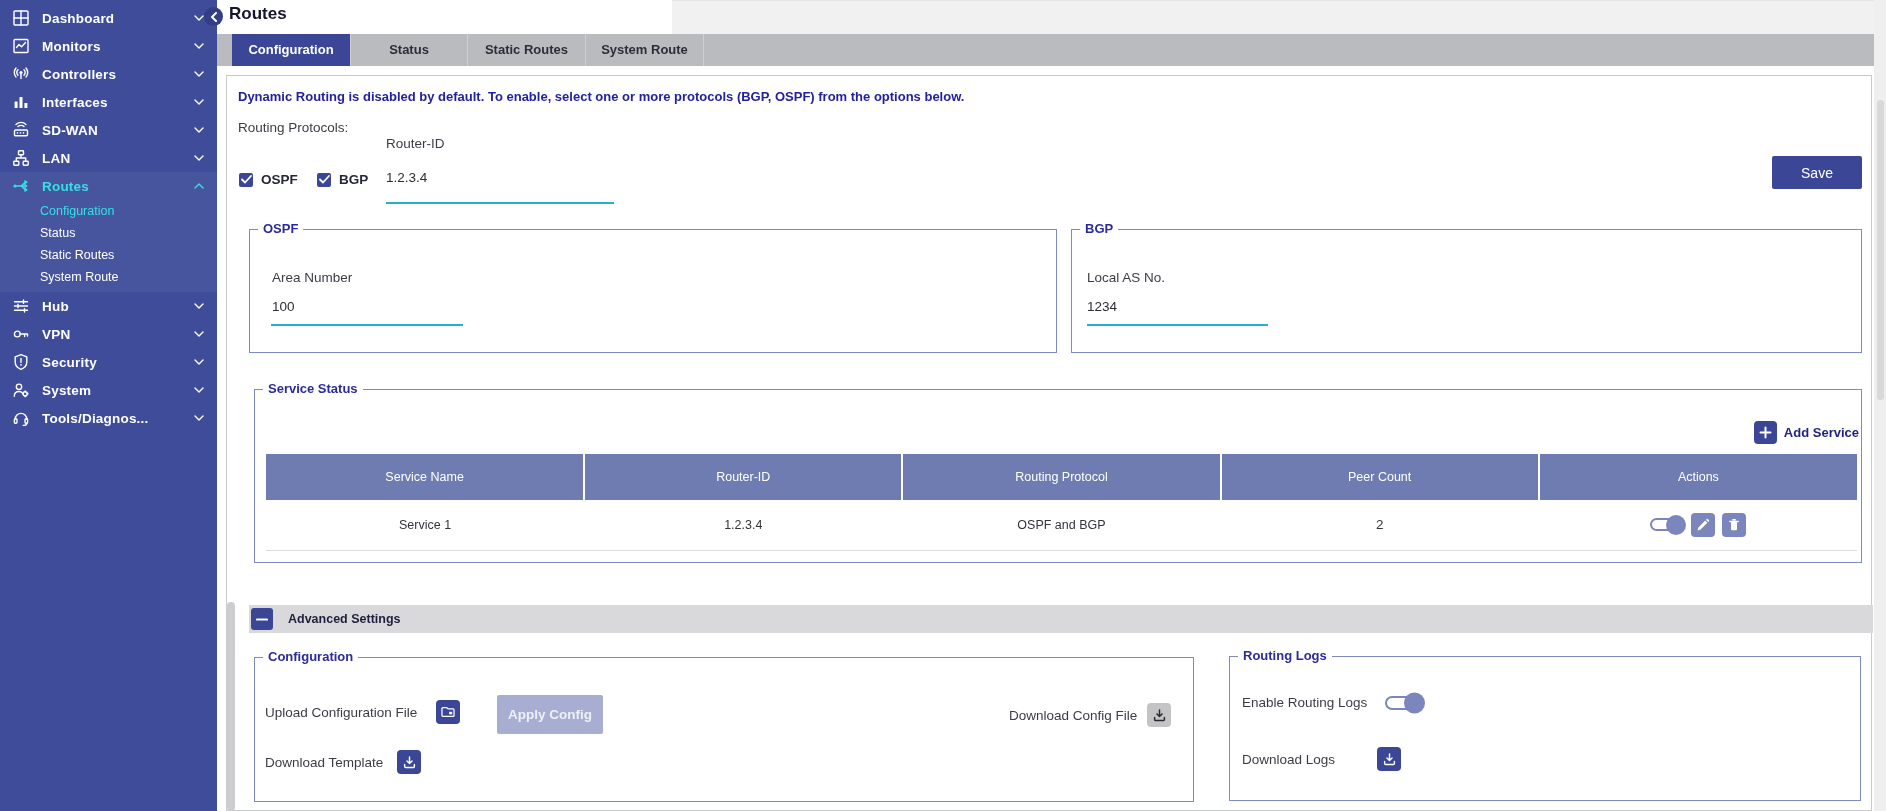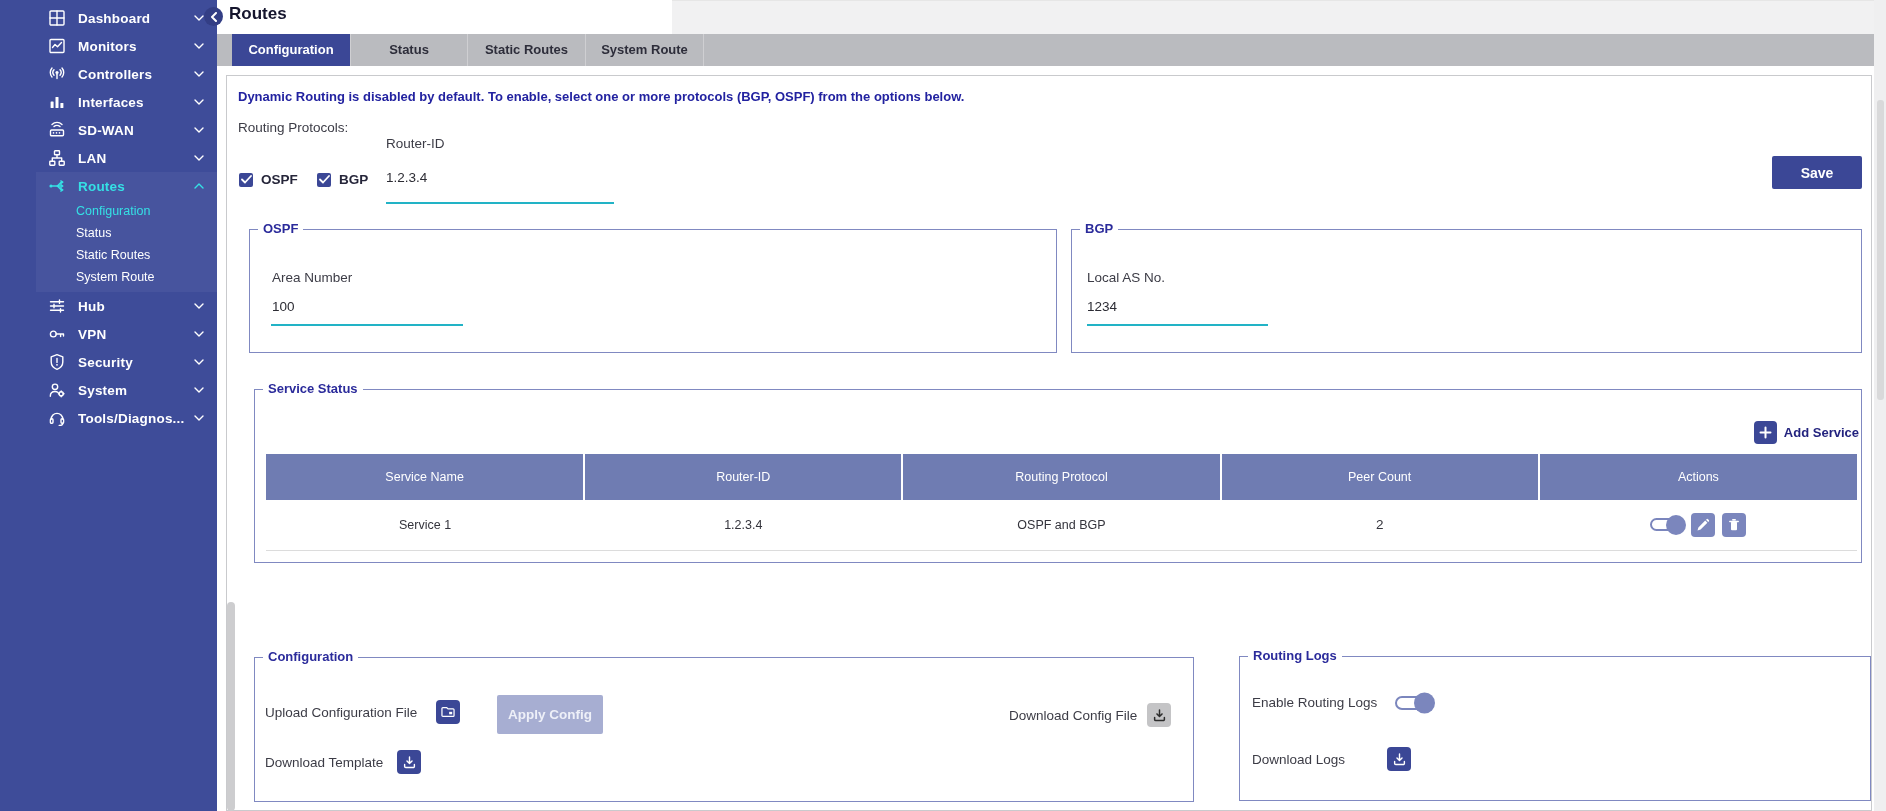--- a/index.html
+++ b/index.html
@@ -1,21 +1,21 @@
 <!DOCTYPE html>
 <html><head>
 <meta charset="utf-8">
 <style>
   * { margin:0; padding:0; box-sizing:border-box; }
   html,body { width:1886px; height:811px; overflow:hidden; background:#fff;
     font-family:"Liberation Sans", sans-serif; }
   .abs { position:absolute; }
 
   
-  #sidebar { left:0; top:0; width:217px; height:811px; background:#3e4c99;padding-left:36px; }
+  #sidebar { left:0; top:0; width:217px; height:811px; background:#3e4c99; }
   .nav-item { display:flex; align-items:center; height:28px; padding-left:11px; cursor:pointer; }
   .nav-icon { width:20px; height:20px; margin-right:11px; display:flex; align-items:center; justify-content:center; flex:none; }
   .nav-label { color:#fff; font-size:13.5px; font-weight:600; letter-spacing:.2px; white-space:nowrap; }
   .nav-chev { margin-left:auto; margin-right:13px; display:flex; }
   .nav-group-expanded { background:#47549e; padding-bottom:4px; }
   .sub-item { display:flex; align-items:center; height:22px; padding-left:40px; cursor:pointer; }
   .sub-label { color:#fff; font-size:12.5px; font-weight:500; }
   .accent { color:#35e0e5 !important; }
   svg.ic { stroke:#fff; fill:none; stroke-width:1.4; stroke-linecap:round; stroke-linejoin:round; }
   svg.ic-accent { stroke:#35e0e5; }
@@ -43,21 +43,21 @@
   #notice { left:11px; top:13px; font-size:13px; font-weight:700; color:#2222a0; }
   .fld-label { font-size:13.5px; color:#3c3c46; }
   .fld-value { font-size:13.5px; color:#2c2c34; }
   .underline { height:0; border-bottom:2px solid #22b3c6; }
 
   .checkbox { width:14px; height:14px; background:#3b4796; border-radius:2px;
     display:flex; align-items:center; justify-content:center; cursor:pointer; }
   .cb-label { font-size:13.5px; font-weight:600; color:#26263a; }
 
   #save-btn { left:1545px; top:80px; width:90px; height:33px; background:#3b4796; color:#fff;
-    font-size:14px; font-weight:700; border:none; border-radius:2px; cursor:pointer; }
+    font-size:14px; font-weight:400; border:none; border-radius:2px; cursor:pointer; }
 
   .groupbox { position:absolute; border:1px solid #8089c1; background:#fff; }
   .legend { position:absolute; top:-9px; left:8px; background:#fff; padding:0 5px;
     font-size:13px; font-weight:700; color:#2b2b9b; }
 
   
   #svc-table { position:absolute; left:11px; top:64px; width:1591px; border-collapse:collapse; table-layout:fixed; }
   #svc-table th { height:46px; background:#6f7cb2; color:#fff; font-size:12.5px; font-weight:500;
     border-right:2px solid #fff; }
   #svc-table th:last-child { border-right:none; }
@@ -411,20 +411,28 @@
                     <rect x="4" y="3.6" width="6" height="8.6" rx="1" fill="#fff" stroke="none"></rect>
                   </svg>
               </span>
             </div>
           </td>
         </tr>
       </tbody>
     </table>
   </div>
 
+  <div id="adv-bar" class="abs">
+    <span id="adv-btn">
+      <svg width="12" height="3" viewBox="0 0 12 3" stroke="#fff" stroke-width="2.2" stroke-linecap="round">
+          <path d="M1 1.5h10"></path>
+        </svg>
+    </span>
+    <span id="adv-label">Advanced Settings</span>
+  </div>
 
   <div class="groupbox" style="left:27px; top:581px; width:940px; height:145px;">
     <span class="legend">Configuration</span>
 
     <div class="row-flex" style="left:10px; top:42px;">
       <span class="fld-label">Upload Configuration File</span>
       <span class="icon-btn" style="margin-left:9px;">
         <svg width="16" height="16" viewBox="0 0 18 18" fill="none" stroke="#fff" stroke-width="1.4" stroke-linejoin="round">
             <path d="M2.2 5a1 1 0 0 1 1-1h4.2L9 5.5h5.8a1 1 0 0 1 1 1V13a1 1 0 0 1-1 1H3.2a1 1 0 0 1-1-1z"></path>
             <rect x="10.3" y="8.8" width="3.4" height="2.8" fill="#fff" stroke="none"></rect>
@@ -447,21 +455,21 @@
       <span class="fld-label">Download Config File</span>
       <span class="icon-btn gray">
         <svg width="15" height="15" viewBox="0 0 16 16" fill="none" stroke="#2c2c2c" stroke-width="1.6" stroke-linecap="round" stroke-linejoin="round">
             <path d="M8 2v6.5M5.3 6.3L8 9l2.7-2.7"></path>
             <path d="M2.8 10.2v2a1.2 1.2 0 0 0 1.2 1.2h8a1.2 1.2 0 0 0 1.2-1.2v-2"></path>
           </svg>
       </span>
     </div>
   </div>
 
-  <div class="groupbox" style="left:1002px; top:580px; width:632px; height:145px;margin-left:10px;">
+  <div class="groupbox" style="left:1002px; top:580px; width:632px; height:145px;">
     <span class="legend">Routing Logs</span>
 
     <div class="row-flex" style="left:12px; top:38px;">
       <span class="fld-label">Enable Routing Logs</span>
       <span class="toggle lg" style="margin-left:8px;">
           <span class="knob"></span>
         </span>
     </div>
 
     <div class="row-flex" style="left:12px; top:90px;gap:36px;">

